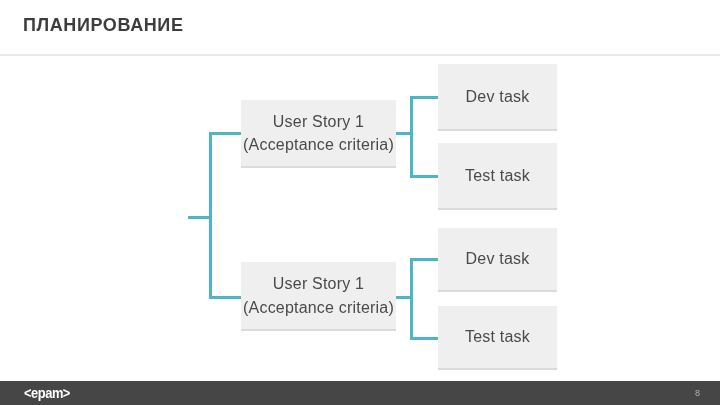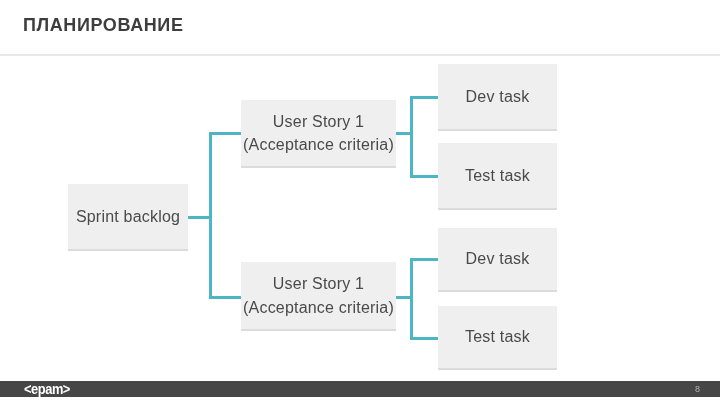--- a/index.html
+++ b/index.html
@@ -71,21 +71,21 @@
   
   .c9  { left: 396px; top: 296px; width: 17px; height: 3px; }
   .c10 { left: 410px; top: 258px; width: 3px;  height: 82px; }
   .c11 { left: 410px; top: 258px; width: 28px; height: 3px; }
   .c12 { left: 410px; top: 337px; width: 28px; height: 3px; }
   .footer {
     position: absolute;
     left: 0;
     top: 381px;
     width: 720px;
-    height: 16px;
+    height: 24px;
     background: #464646;
     display: flex;
     align-items: center;
   }
   .footer-logo {
     margin-left: 24px;
     color: #ffffff;
     font-size: 14px;
     font-weight: 700;
     letter-spacing: -0.5px;
@@ -115,23 +115,20 @@
   <div class="conn c4"></div>
   <div class="conn c5"></div>
   <div class="conn c6"></div>
   <div class="conn c7"></div>
   <div class="conn c8"></div>
   <div class="conn c9"></div>
   <div class="conn c10"></div>
   <div class="conn c11"></div>
   <div class="conn c12"></div>
 
-  <div class="node node-sprint-backlog">
-    <span>Sprint backlog</span>
-  </div>
 
   <div class="node node-user-story-top">
     <span>User Story 1</span>
     <span>(Acceptance criteria)</span>
   </div>
 
   <div class="node node-dev-task-top">
     <span>Dev task</span>
   </div>
 

